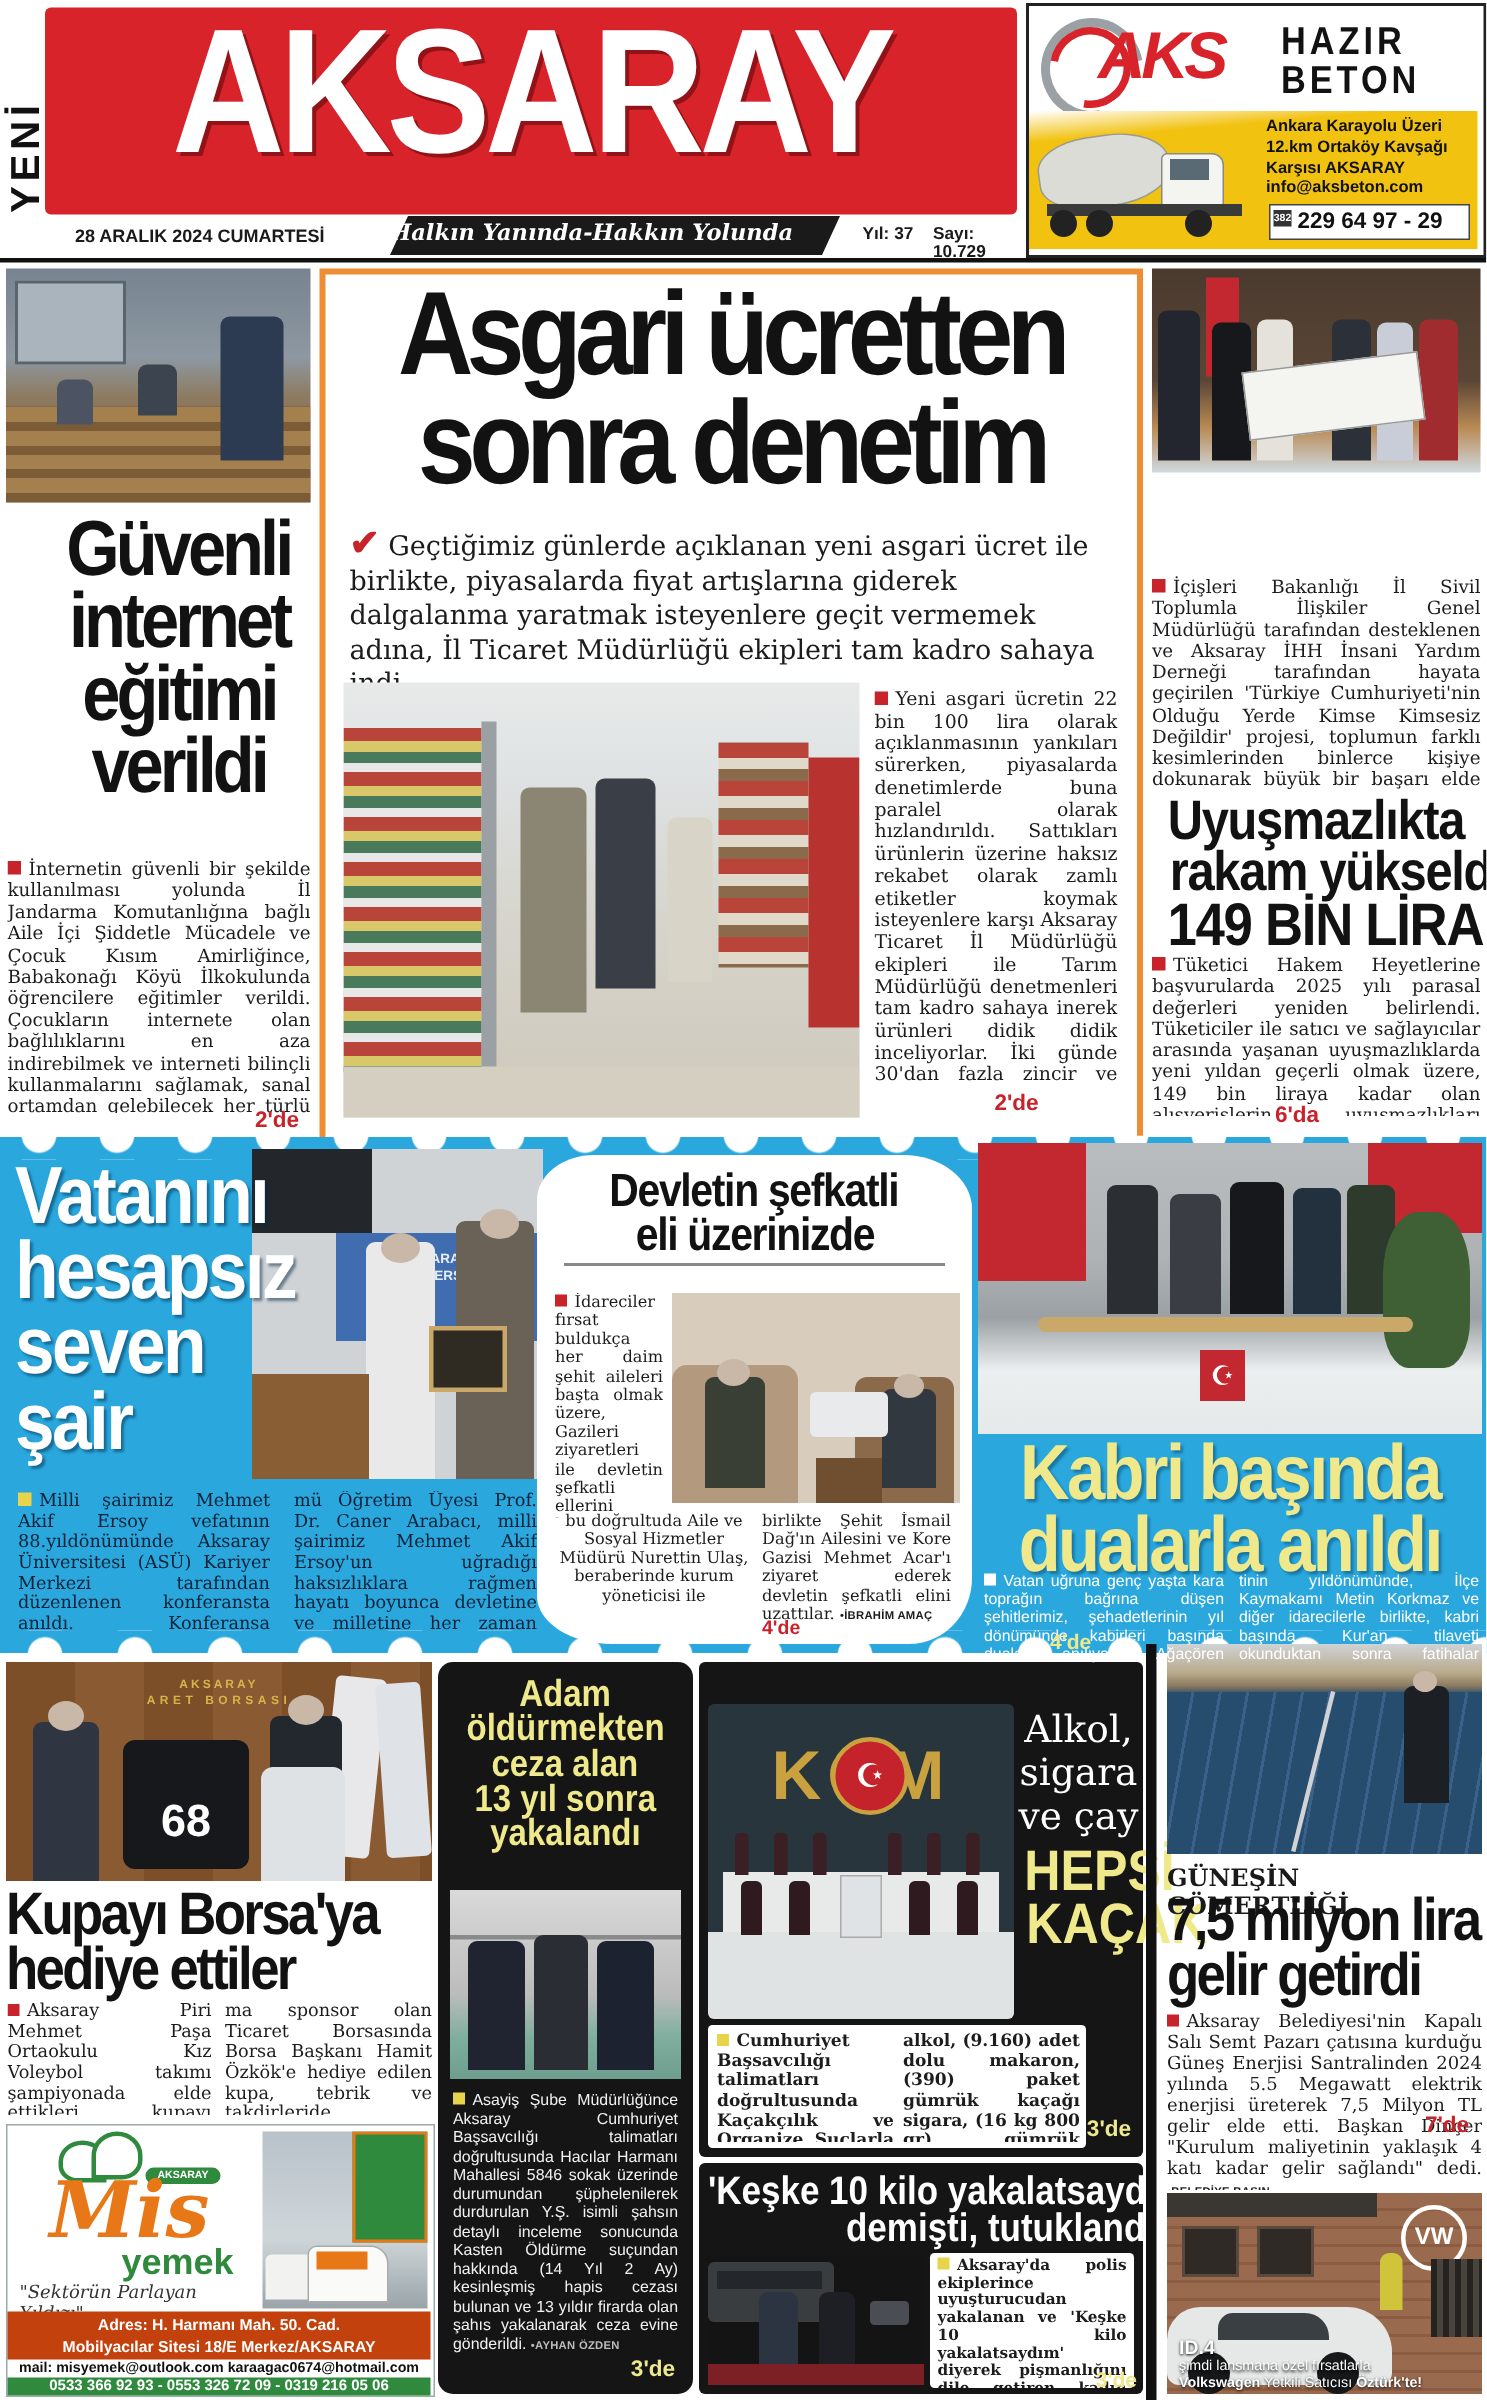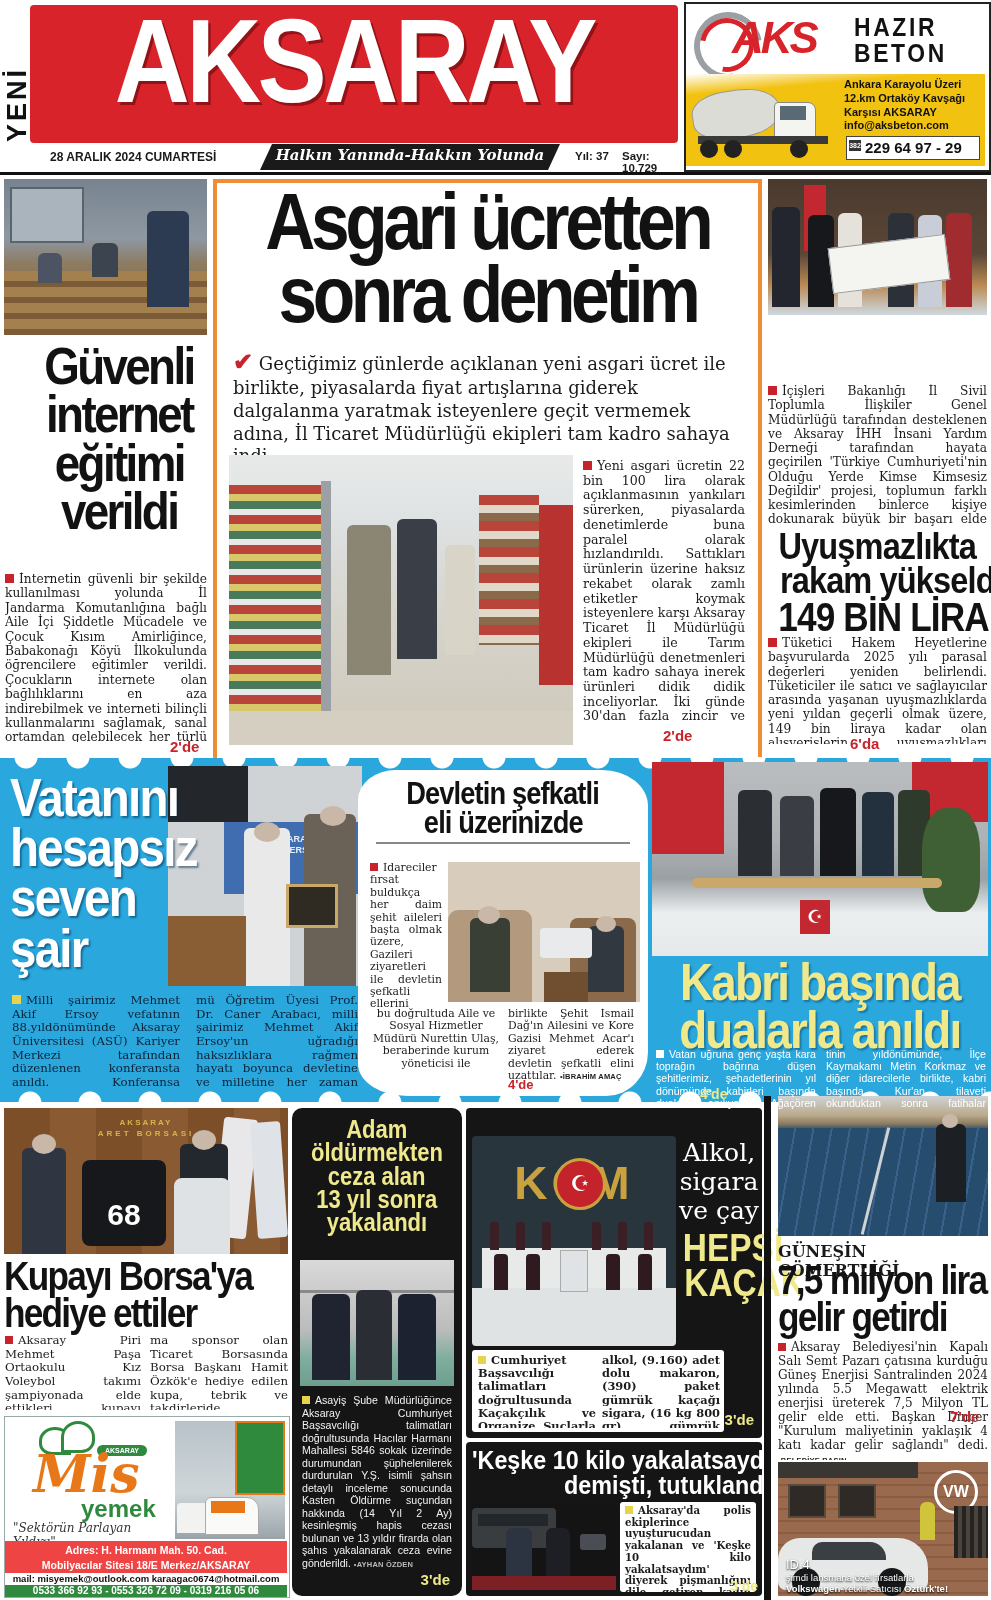--- a/index.html
+++ b/index.html
@@ -46,21 +46,21 @@
   <div class="abs" style="left:0;top:0;width:680px;height:172px;">
     <div class="abs" id="brand-vert" style="left:2px;top:8px;height:134px;">YENİ</div>
     <div class="abs" id="red-box" style="left:30px;top:5px;width:648px;height:138px;">
       <div class="abs hl ctr" style="left:0;top:2px;width:100%;">
         <span class="cond" style="font-size:118px;color:#fff;letter-spacing:-4px;text-shadow:3px 3px 0 rgba(60,0,0,.45);">AKSARAY</span>
       </div>
     </div>
     <div class="abs" style="left:30px;top:144px;width:648px;height:26px;">
       <span class="abs sans" style="left:20px;top:6px;font-weight:bold;font-size:12px;color:#1a1a1a;">28 ARALIK 2024 CUMARTESİ</span>
       <div class="abs" id="slogan-band" style="left:230px;top:0;width:300px;height:26px;">
-        <span class="abs serif" style="left:0;top:2px;width:100%;text-align:center;font-style:italic;font-weight:bold;font-size:15px;color:#fff;">Halkın Yanında-Hakkın Yolunda</span>
+        <span class="abs serif" style="left:0;top:2px;width:100%;text-align:left;font-style:italic;font-weight:bold;font-size:15px;color:#fff;">Halkın Yanında-Hakkın Yolunda</span>
       </div>
       <span class="abs sans" style="left:545px;top:6px;font-weight:bold;font-size:11.5px;color:#1a1a1a;">Yıl: 37</span>
       <span class="abs sans" style="left:592px;top:6px;font-weight:bold;font-size:11.5px;color:#1a1a1a;">Sayı: 10.729</span>
       <span class="abs sans" style="left:657px;top:6px;font-weight:bold;font-size:11.5px;color:#1a1a1a;white-space:nowrap;">Fiyatı : 4 TL.</span>
     </div>
   </div>
 
   <div class="abs" style="left:684px;top:2px;width:303px;height:166px;border:2px solid #222;background:#fff;">
     <div class="abs" style="left:8px;top:6px;width:150px;height:62px;">
       <div class="abs" style="left:0;top:2px;width:56px;height:56px;border:6px solid #9aa0a4;border-radius:50%;border-right-color:transparent;transform:rotate(35deg);"></div>
@@ -294,21 +294,21 @@
       <span class="abs serif" style="left:22px;top:22px;font-size:52px;font-style:italic;font-weight:bold;color:#e87817;">Mis</span>
       <span class="abs sans" style="left:70px;top:74px;font-size:24px;font-weight:bold;color:#2f8a3e;">yemek</span>
     </div>
     <div class="abs serif" style="left:8px;top:104px;width:160px;font-style:italic;font-size:12px;color:#333;">"Sektörün Parlayan Yıldızı"</div>
     <div class="photo" style="left:170px;top:4px;width:110px;height:118px;background:linear-gradient(180deg,#b8c2c8 0%,#cfd6da 60%,#9aa4a8 100%);">
       <div class="ph" style="right:0;top:0;width:46px;height:70px;background:#2f8a3e;border:2px solid #e87817;"></div>
       <div class="ph" style="left:2px;bottom:6px;width:40px;height:30px;background:#f2f2f0;border-radius:4px 8px 0 0;"></div>
       <div class="ph" style="left:30px;bottom:4px;width:52px;height:36px;background:#fafaf8;border-radius:6px 12px 0 0;border:1px solid #aaa;"></div>
       <div class="ph" style="left:36px;bottom:26px;width:34px;height:12px;background:#e87817;"></div>
     </div>
-    <div class="abs ctr" style="left:0;top:124px;width:282px;height:30px;background:#ef4444;color:#fff;font-weight:bold;font-size:10.5px;line-height:1.4;padding-top:2px;">
+    <div class="abs ctr" style="left:0;top:124px;width:282px;height:30px;background:#c2410c;color:#fff;font-weight:bold;font-size:10.5px;line-height:1.4;padding-top:2px;">
       <div>Adres: H. Harmanı Mah. 50. Cad.</div>
       <div>Mobilyacılar Sitesi 18/E Merkez/AKSARAY</div>
     </div>
     <div class="abs ctr sans" style="left:0;top:156px;width:282px;font-weight:bold;font-size:9.5px;color:#111;">mail: misyemek@outlook.com      karaagac0674@hotmail.com</div>
     <div class="abs ctr" style="left:0;top:168px;width:282px;height:12px;background:#2f8a3e;color:#fff;font-weight:bold;font-size:10px;line-height:12px;">0533 366 92 93 - 0553 326 72 09 - 0319 216 05 06</div>
   </div>
 
   <div class="abs black-box" style="left:292px;top:1108px;width:170px;height:488px;">
     <div class="hl ctr" style="padding-top:10px;">
       <span class="cond yellow-hl" style="font-size:25px;">Adam</span><br>
@@ -420,21 +420,21 @@
       <span style="color:#fff;font-weight:bold;font-size:16px;line-height:38px;font-family:'Liberation Sans',sans-serif;">VW</span>
     </div>
     <div class="ph" style="right:0;top:44px;width:34px;height:52px;background:repeating-linear-gradient(90deg,#26221f 0 4px,#4a443e 4px 8px);"></div>
     <div class="fig" style="left:142px;top:40px;width:15px;height:38px;background:#cfc43a;"></div>
     <div class="ph" style="left:0px;bottom:6px;width:150px;height:52px;background:#e6e8e8;border-radius:22px 30px 8px 8px;">
       <div class="ph" style="left:34px;top:4px;width:74px;height:18px;background:#3a3f44;border-radius:10px 16px 0 0;"></div>
       <div class="ph" style="left:14px;bottom:-6px;width:28px;height:28px;background:#17181a;border-radius:50%;"></div>
       <div class="ph" style="left:100px;bottom:-6px;width:28px;height:28px;background:#17181a;border-radius:50%;"></div>
     </div>
     <div class="abs" style="left:8px;bottom:2px;color:#fff;font-family:'Liberation Sans',sans-serif;text-shadow:0 1px 2px #000;">
-      <div style="font-weight:normal;font-size:13px;">ID.4</div>
+      <div style="font-weight:bold;font-size:13px;">ID.4</div>
       <div style="font-size:9.5px;">şimdi lansmana özel fırsatlarla</div>
       <div style="font-size:9.5px;">
         <span style="font-weight:bold;">Volkswagen</span><span> Yetkili Satıcısı </span><span style="font-weight:bold;">Öztürk'te!</span>
       </div>
     </div>
   </div>
 
 </div>
 
 </body></html>

